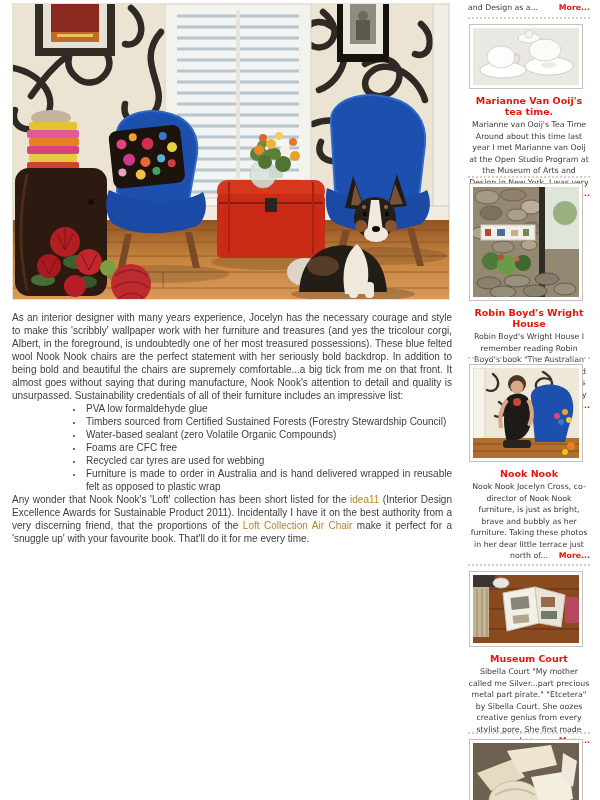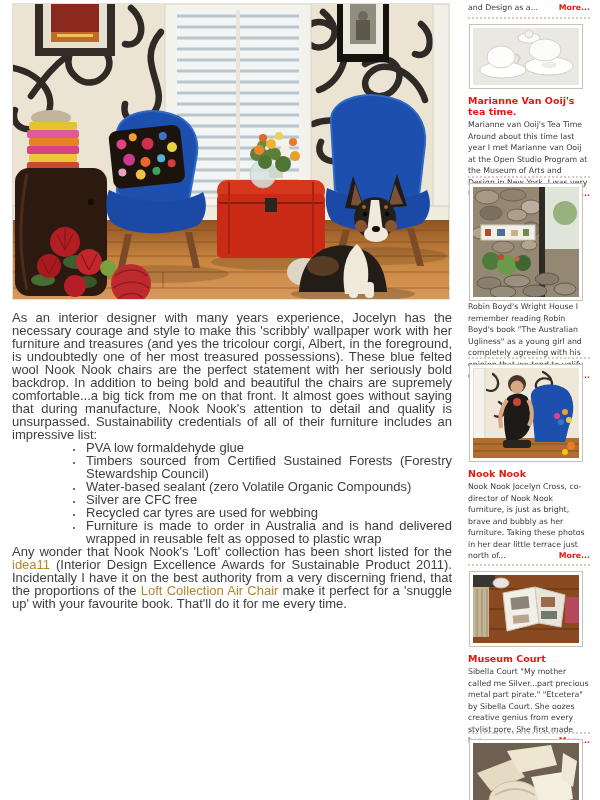--- a/index.html
+++ b/index.html
@@ -2,33 +2,33 @@
 <html><head>
 <meta charset="utf-8">
 <style>
   html,body{margin:0;padding:0;}
   body{width:600px;height:800px;overflow:hidden;background:#fff;font-family:"Liberation Sans",sans-serif;}
   .page{position:relative;width:600px;height:800px;background:#fff;}
 
   
   .hero{position:absolute;left:12px;top:3px;width:436px;height:295px;margin:0;border:1px solid #e6e1d6;box-sizing:content-box;}
   .hero svg{display:block;}
-  .article{position:absolute;left:12px;top:311px;width:440px;font-size:13px;line-height:13px;color:#3e3e3e;text-align:justify;}
+  .article{position:absolute;left:12px;top:311px;width:440px;font-size:10px;line-height:13px;color:#3e3e3e;text-align:justify;}
   .article p{margin:0;}
   .article ul{margin:0;padding:0 0 0 27px;list-style:disc;}
   .article li{padding-left:2px;margin-left:45px;}
   .article li::marker{font-size:8px;color:#3e3e3e;}
   a.gold{color:#b5862b;text-decoration:none;cursor:pointer;}
 
   
   .sidebar{position:absolute;left:468px;top:0;width:122px;height:800px;
            font-family:"DejaVu Sans",sans-serif;font-size:7.8px;line-height:11.5px;color:#3a3a3a;}
   .side-top{position:absolute;top:2px;left:0;width:122px;display:flex;justify-content:space-between;align-items:baseline;}
   .more{color:#e8150d;text-decoration:none;cursor:pointer;white-space:nowrap;font-weight:bold;}
-  .post{position:absolute;left:0;width:122px;}
+  .post{position:absolute;left:0;width:122px;text-align:center;}
   .divider{border-top:2px dotted #e0cac4;height:0;margin-bottom:5px;}
   .thumb{box-sizing:border-box;width:114px;margin-left:1px;border:1px solid #c6c2ba;background:#fff;padding:3px;cursor:pointer;}
   .thumb svg{display:block;width:106px;}
   .ptitle{margin:6px 0 2px 0;font-size:9.5px;line-height:11px;font-weight:bold;color:#e8150d;cursor:pointer;}
   .excerpt{position:relative;margin:0;}
   .excerpt .more{position:absolute;right:0;bottom:0;background:#fff;padding-left:3px;}
   #post1{top:17px;} #post2{top:176px;} #post3{top:357px;} #post4{top:564px;} #post5{top:732px;}
 </style>
 </head>
 <body>
@@ -228,21 +228,21 @@
       </g>
     </svg>
   </figure>
 
   <div class="article">
     <p>As an interior designer with many years experience, Jocelyn has the necessary courage and style to make this 'scribbly' wallpaper work with her furniture and treasures (and yes the tricolour corgi, Albert, in the foreground, is undoubtedly one of her most treasured possessions).  These blue felted wool Nook Nook chairs are the perfect statement with her seriously bold backdrop. In addition to being bold and beautiful the chairs are supremely comfortable...a big tick from me on that front. It almost goes without saying that during manufacture, Nook Nook's attention to detail and quality is unsurpassed. Sustainability credentials of all of their furniture includes an impressive list:</p>
     <ul>
       <li>PVA low formaldehyde glue</li>
       <li>Timbers sourced from Certified Sustained Forests (Forestry Stewardship Council)</li>
       <li>Water-based sealant (zero Volatile Organic Compounds)</li>
-      <li>Silver are CFC free</li>
+      <li>Foams are CFC free</li>
       <li>Recycled car tyres are used for webbing</li>
       <li>Furniture is made to order in Australia and is hand delivered wrapped in reusable felt as opposed to plastic wrap</li>
     </ul>
     <p><span>Any wonder that Nook Nook's 'Loft' collection has been short listed for the </span><a class="gold">idea11</a><span> (Interior Design  Excellence Awards for Sustainable Product 2011). Incidentally I have it on the best authority from a very discerning friend, that the proportions of the </span><a class="gold">Loft Collection Air Chair</a><span> make it perfect for a 'snuggle up' with your favourite book. That'll do it for me every time.</span></p>
   </div>
 
   <aside class="sidebar">
 
     <div class="side-top">
       <span>and Design as a...</span>
@@ -302,20 +302,21 @@
           <g stroke="#5f584c" stroke-width="1">
             <ellipse cx="16" cy="96" rx="12" ry="6" fill="#8a8070"></ellipse>
               <ellipse cx="44" cy="94" rx="13" ry="6" fill="#9a907e"></ellipse>
             <ellipse cx="74" cy="92" rx="12" ry="6" fill="#857b6a"></ellipse>
               <ellipse cx="30" cy="105" rx="13" ry="6" fill="#968c7a"></ellipse>
             <ellipse cx="62" cy="104" rx="12" ry="6" fill="#8a8070"></ellipse>
               <ellipse cx="92" cy="102" rx="11" ry="6" fill="#9a907e"></ellipse>
           </g>
         </svg>
       </div>
+      <h3 class="ptitle">Robin Boyd's Wright House</h3>
       <p class="excerpt"><span>Robin Boyd's Wright House I remember reading Robin Boyd's book "The Australian Ugliness" as a young girl and completely agreeing with his opinion that we tend to uglify our...</span><a class="more">More...</a></p>
     </div>
 
     <div class="post" id="post3">
       <div class="divider"></div>
       <div class="thumb">
         <svg width="106" height="90" viewBox="0 0 106 90" xmlns="http://www.w3.org/2000/svg">
           <rect width="106" height="90" fill="#efe8d8"></rect>
           <g fill="none" stroke="#221d18" stroke-width="2.4" stroke-linecap="round" opacity="0.9">
             <path d="M 20,6 C 30,14 24,26 14,22"></path>

